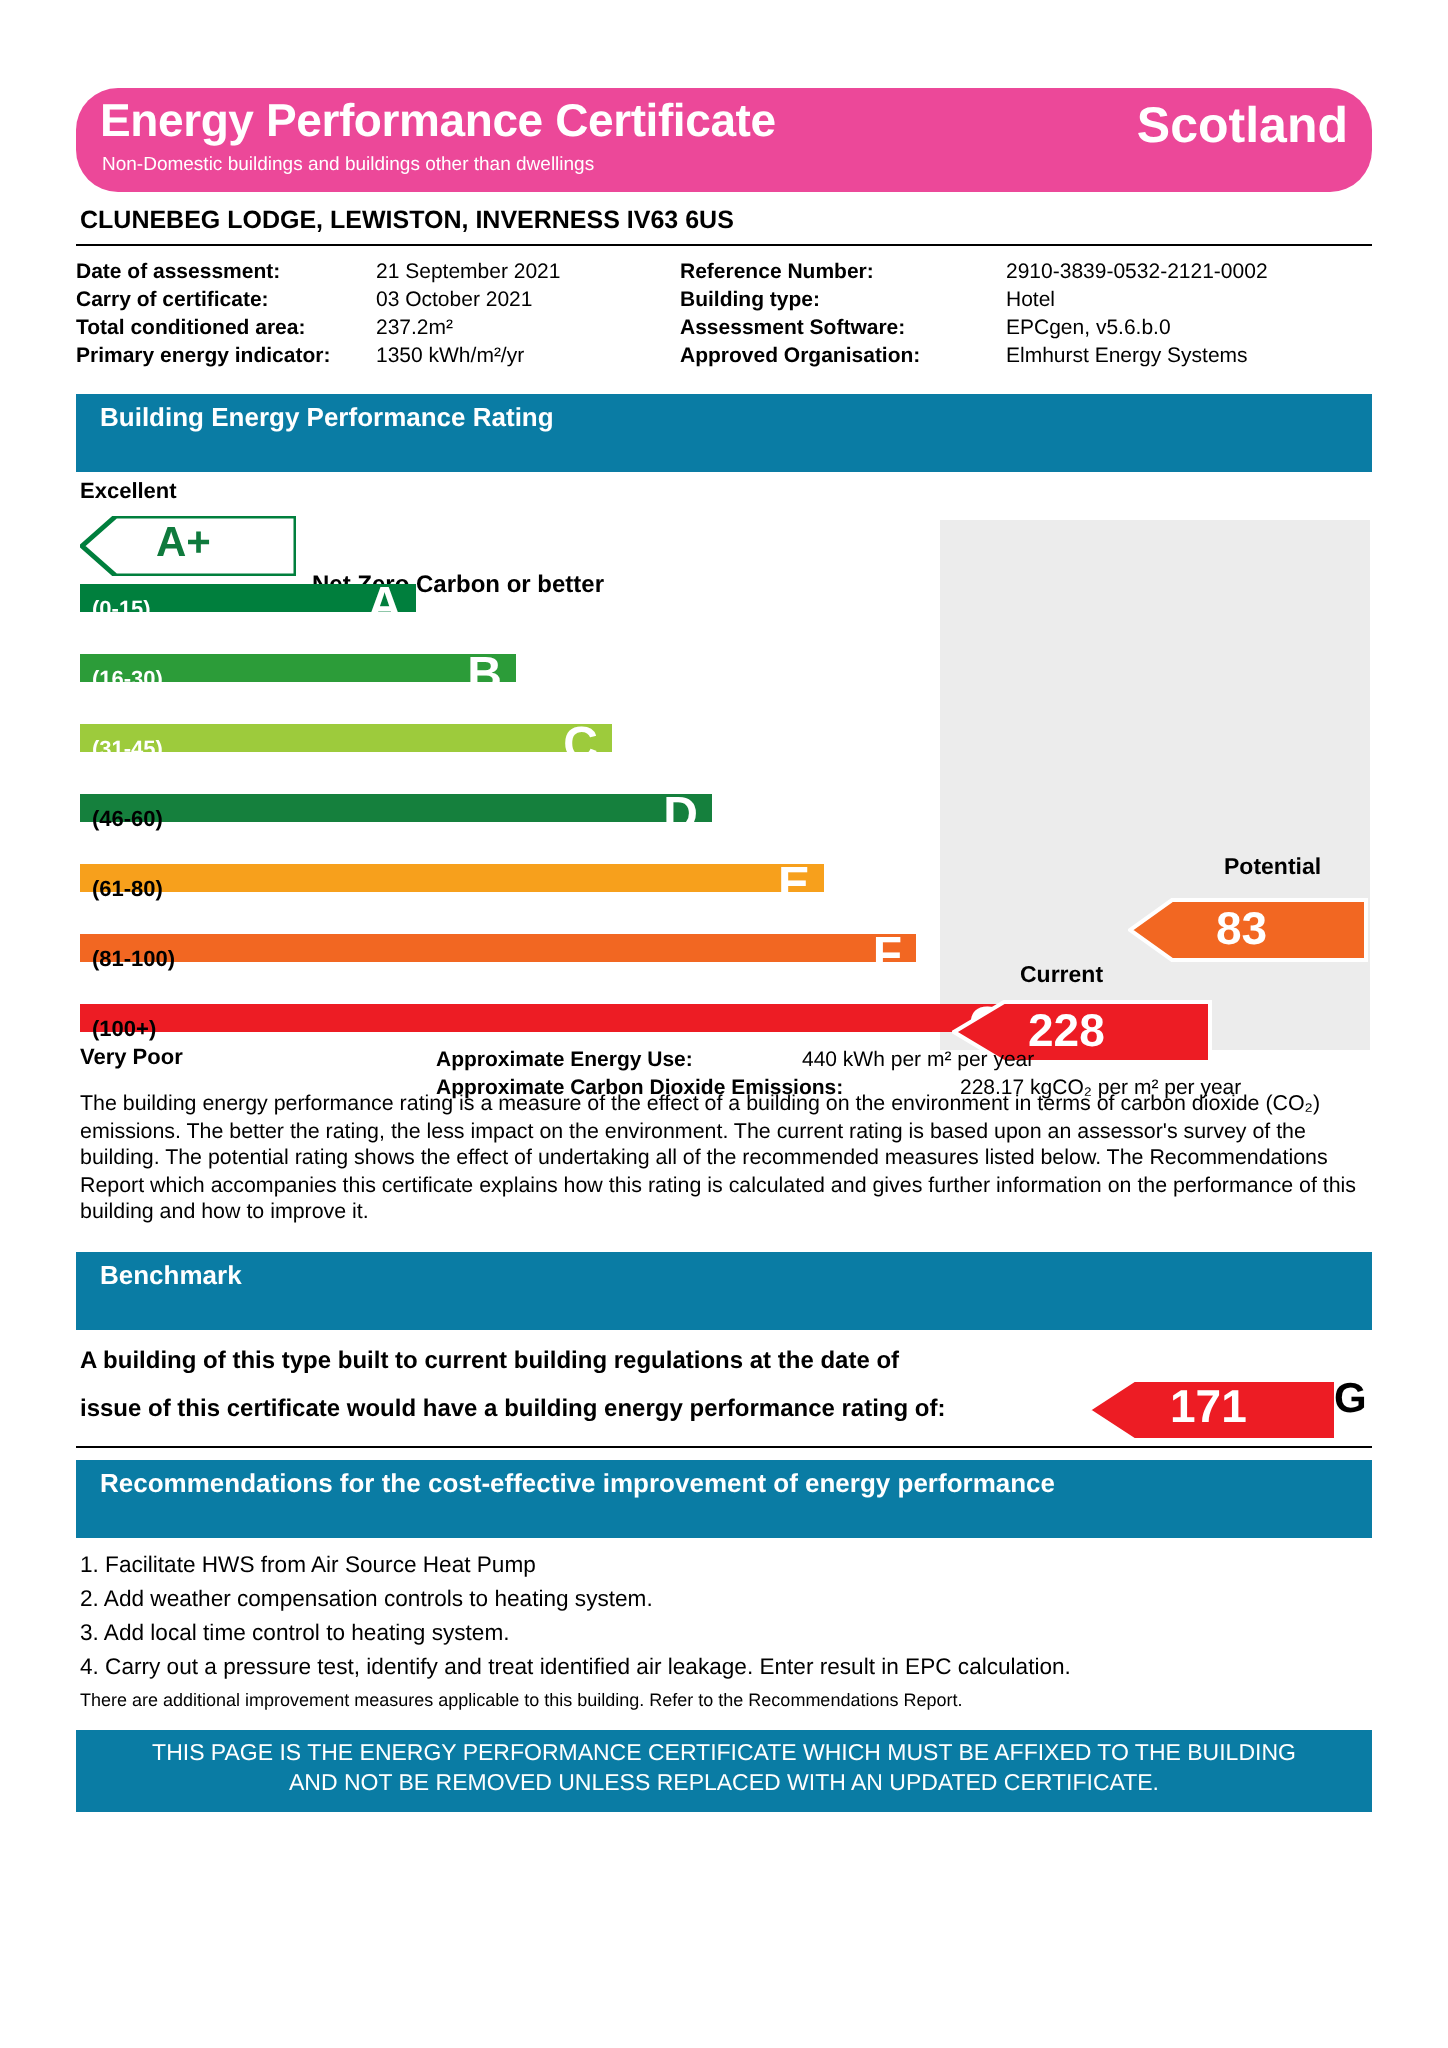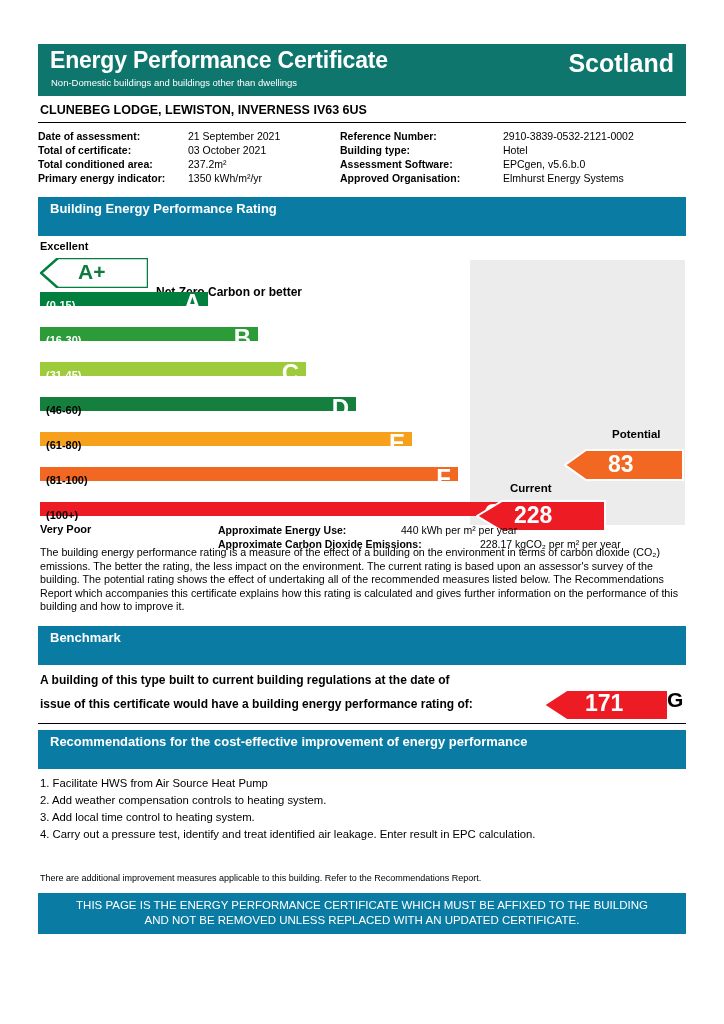--- a/index.html
+++ b/index.html
@@ -13,25 +13,26 @@
     color: #000000;
     position: relative;
   }
   .page {
     position: absolute;
     left: 38px; top: 44px;
     width: 648px;
   }
   
   .header {
-    background: #0f766e;
+    background: #ec4899;
     color: #ffffff;
     height: 52px;
     position: relative;
     padding: 0;
+    border-radius: 21px;
   }
   .header-title {
     position: absolute;
     left: 12px; top: 3px;
     font-size: 23px;
     font-weight: bold;
     letter-spacing: -0.2px;
   }
   .header-sub {
     position: absolute;
@@ -201,21 +202,20 @@
   
   .recs {
     font-size: 11.3px;
     padding: 6px 2px 0 2px;
   }
   .recs div { line-height: 17px; }
   .recs-note {
     font-size: 9px;
     padding: 1px 2px 0 2px;
     line-height: 12px;
-    margin-top: 28px;
   }
   
   .footer {
     margin-top: 9px;
     background: #0a7ca4;
     color: #fff;
     text-align: center;
     font-size: 11.5px;
     padding: 5px 30px 6px 30px;
     line-height: 15px;
@@ -231,21 +231,21 @@
     <div class="header-sub">Non-Domestic buildings and buildings other than dwellings</div>
     <div class="header-country">Scotland</div>
   </div>
 
   <div class="addr">CLUNEBEG LODGE, LEWISTON, INVERNESS IV63 6US</div>
 
   <div class="meta">
     <div class="meta-col left">
       <div class="meta-labels">
         <div>Date of assessment:</div>
-        <div>Total of certificate:</div>
+        <div>Carry of certificate:</div>
         <div>Total conditioned area:</div>
         <div>Primary energy indicator:</div>
       </div>
       <div class="meta-values">
         <div>21 September 2021</div>
         <div>03 October 2021</div>
         <div>237.2m²</div>
         <div>1350 kWh/m²/yr</div>
       </div>
     </div>

